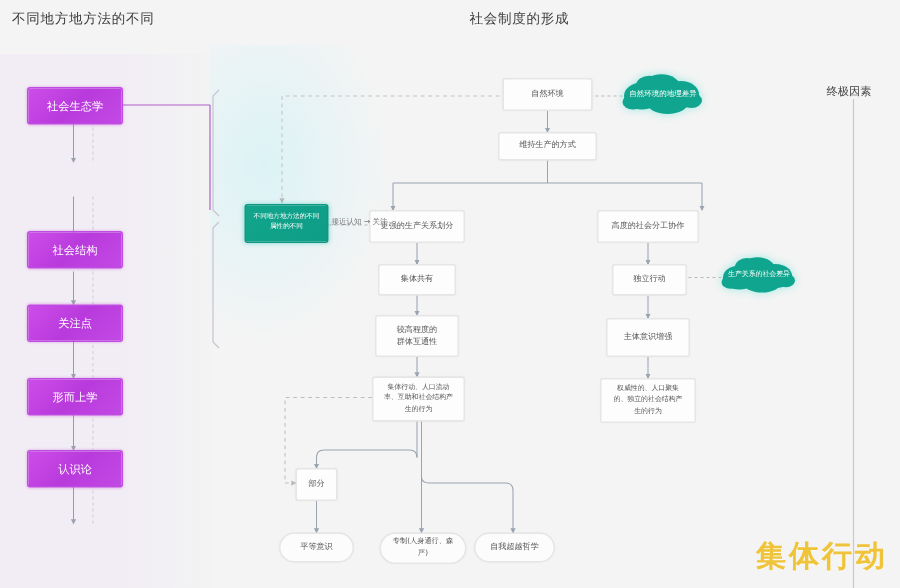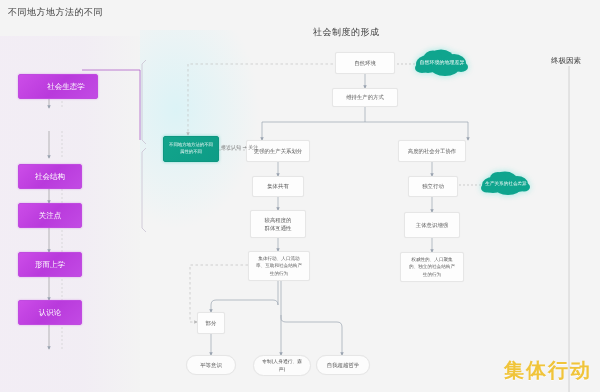--- a/index.html
+++ b/index.html
@@ -32,21 +32,21 @@
     background: radial-gradient(ellipse at 30% 40%, rgba(200,242,248,.55), rgba(244,244,244,0) 70%);
   }
   .title {
     position: absolute;
     font-size: 9px;
     color: #3c3c3c;
     letter-spacing: .5px;
     white-space: nowrap;
   }
   #title-left  { left: 8px;  top: 6px; }
-  #title-main  { left: 313px; top: 6px; margin-top: 20px; }
+  #title-main  { left: 313px; top: 6px; }
 
   
   .pbox {
     position: absolute;
     width: 62px; height: 23px;
     border: 1px solid #c04be0;
     border-radius: 2px;
     background: linear-gradient(135deg,#cc4de8 0%, #b93adc 50%, #c24ae4 100%);
     color: #ffffff;
     font-size: 7.5px;
@@ -206,24 +206,24 @@
       <path d="M211,334 L211,355" marker-end="url(#ah)"></path>
     </g>
 
     <g stroke="#bdbdbd" stroke-width=".7" fill="none" stroke-dasharray="2.5,2.5">
       <path d="M248,265 L190,265 L190,322 L197,322" marker-end="url(#ahd)"></path>
     </g>
 
     <line x1="569" y1="66" x2="569" y2="392" stroke="#c9c9c9" stroke-width=".8"></line>
   </svg>
 
-  <div class="pbox" style="left:18px; top:74px;padding-left:16px;">
+  <div class="pbox" style="left:18px; top:58px;">
     <span>社会生态学</span>
   </div>
-  <div class="pbox" style="left:18px; top:164px;">
+  <div class="pbox" style="left:18px; top:154px;">
     <span>社会结构</span>
   </div>
   <div class="pbox" style="left:18px; top:203px;">
     <span>关注点</span>
   </div>
   <div class="pbox" style="left:18px; top:252px;">
     <span>形而上学</span>
   </div>
   <div class="pbox" style="left:18px; top:300px;">
     <span>认识论</span>

